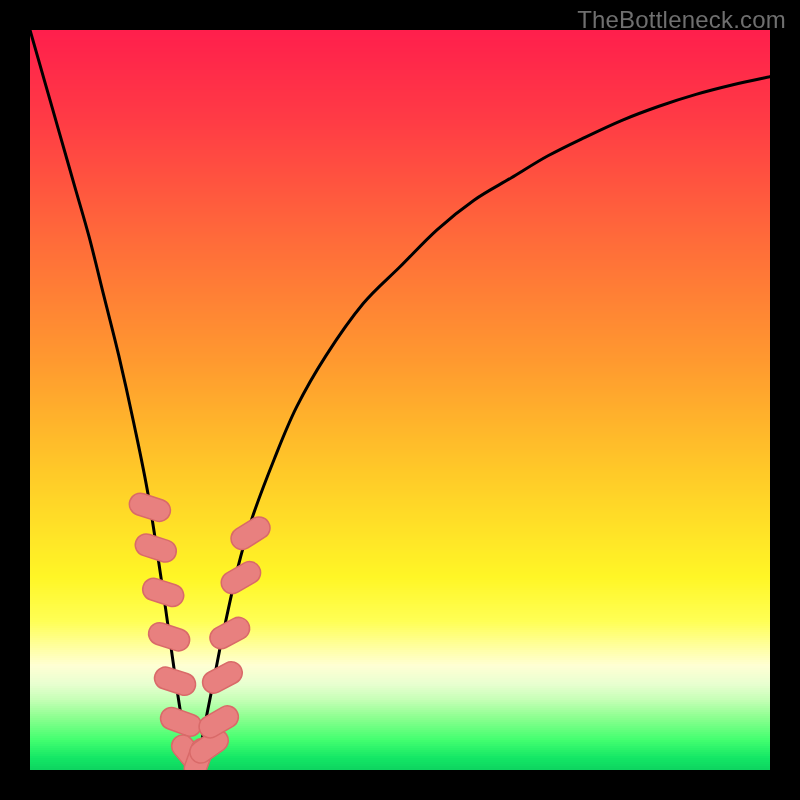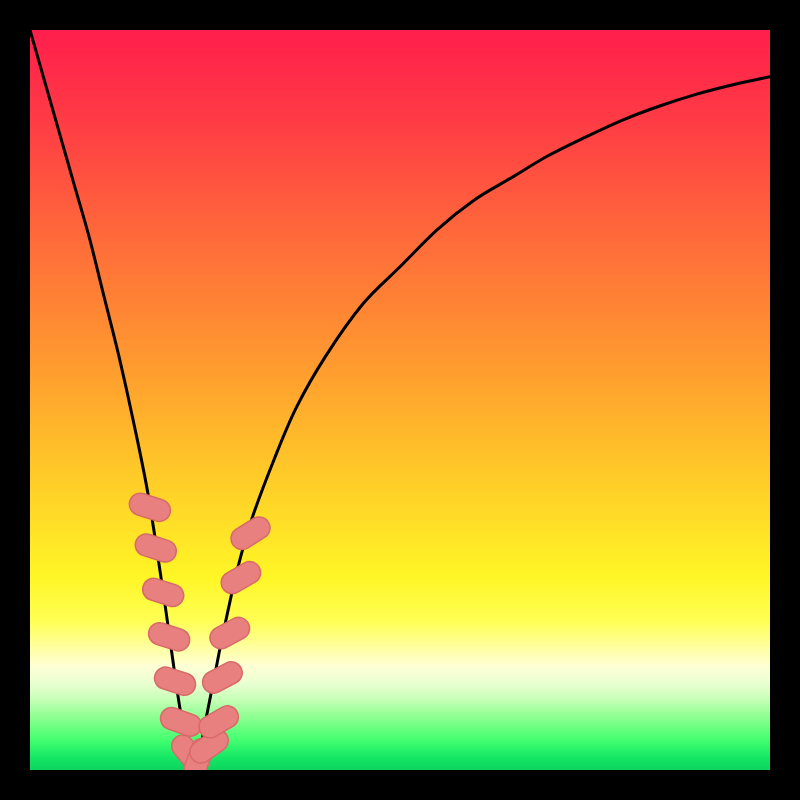--- a/index.html
+++ b/index.html
@@ -468,13 +468,14 @@
         </g>
         <g transform="translate(210.90,547.60) rotate(60)">
           <rect x="-11" y="-21" width="22" height="42" rx="11" ry="11" fill="#e8807f" stroke="#d96a69" stroke-width="1.5"></rect>
         </g>
         <g transform="translate(220.52,503.20) rotate(58)">
           <rect x="-11" y="-21" width="22" height="42" rx="11" ry="11" fill="#e8807f" stroke="#d96a69" stroke-width="1.5"></rect>
         </g>
       </svg>
   </div>
 
+  <div class="watermark">TheBottleneck.com</div>
 </div>
 
 </body></html>

